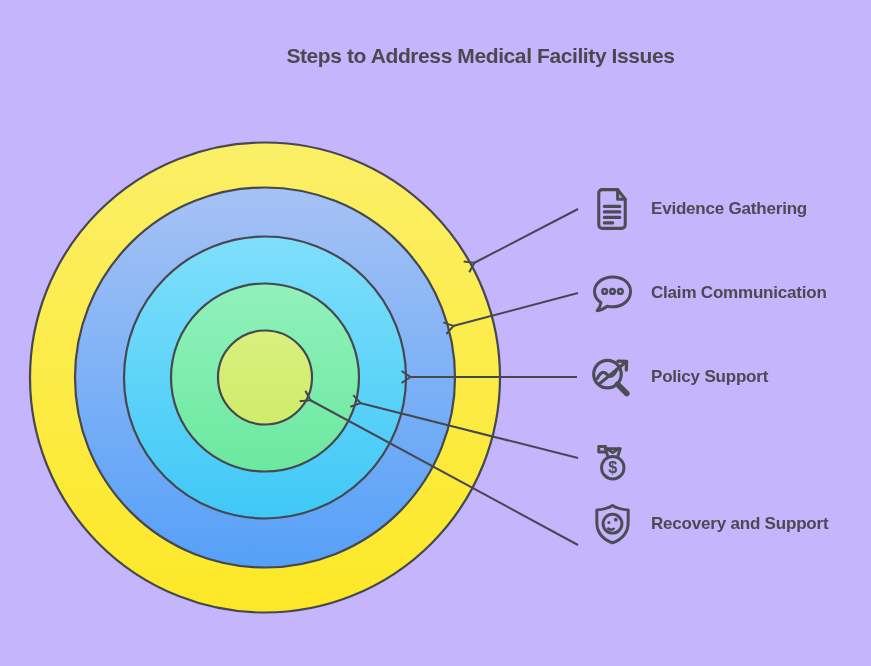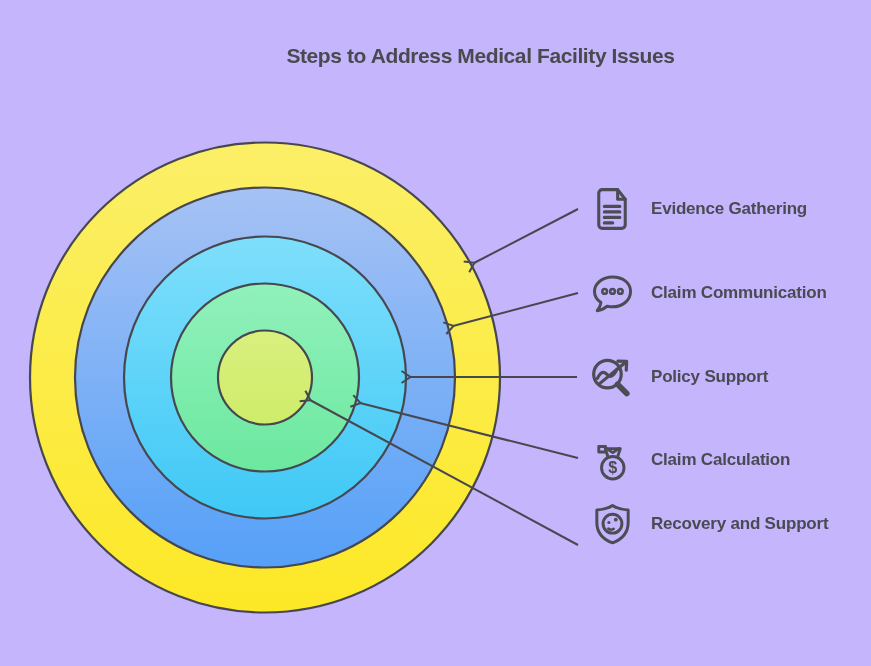--- a/index.html
+++ b/index.html
@@ -163,21 +163,20 @@
   <div class="label-row" style="top:434px">
     <span class="icon-box">
       <svg width="40" height="48" viewBox="0 0 26 30">
         <circle class="icon-stroke" cx="13.5" cy="20" r="7.3"></circle>
         <path class="icon-stroke" d="M10.3 12.7 L8.6 7.6 H18.4 L16.7 12.7"></path>
         <path class="icon-stroke" d="M9.5 7.6 L13.5 10.2 L17.5 7.6"></path>
         <path class="icon-stroke" d="M8.8 9.8 H4.4 V6.2 H8.8"></path>
         <text class="icon-fill" x="13.5" y="23.6" text-anchor="middle" style="font-size:10.5px; font-weight:bold; font-family:'Liberation Sans', sans-serif">$</text>
       </svg>
     </span>
-    <span class="row-label">Claim Calculation</span>
   </div>
 
   <div class="label-row" style="top:498px">
     <span class="icon-box">
       <svg width="47" height="47" viewBox="0 0 30 30">
         <path class="icon-stroke" d="M15 2.8 C12.2 4.6 8.8 5.6 5 5.8 V13.5 c0 6.6 4.1 11 10 13.2 c5.9 -2.2 10 -6.6 10 -13.2 V5.8 C21.2 5.6 17.8 4.6 15 2.8 Z"></path>
         <circle class="icon-stroke" cx="15" cy="14.5" r="6"></circle>
         <circle class="icon-fill" cx="12.7" cy="13.7" r="1"></circle>
         <circle class="icon-fill" cx="17.1" cy="11.9" r="1.2"></circle>
         <path class="icon-stroke" style="stroke-width:1.6" d="M12.3 17.6 C13.4 18.5 14.8 18.4 15.8 17.7"></path>

